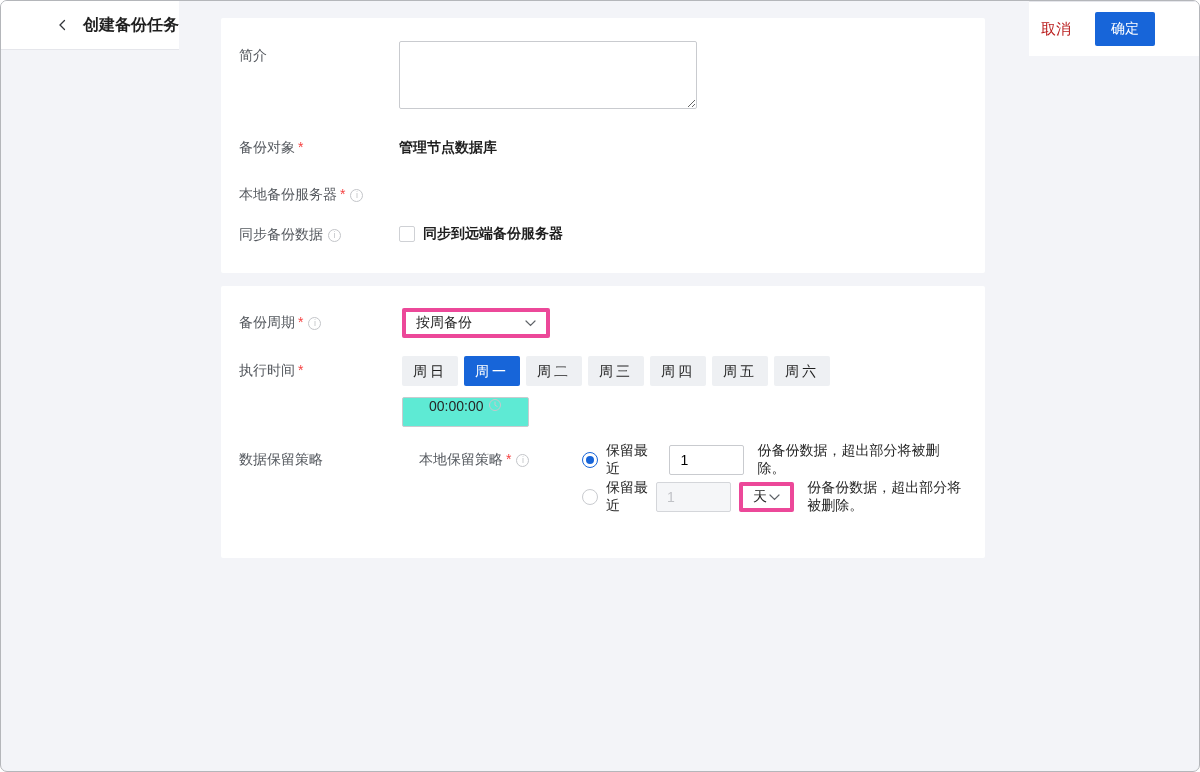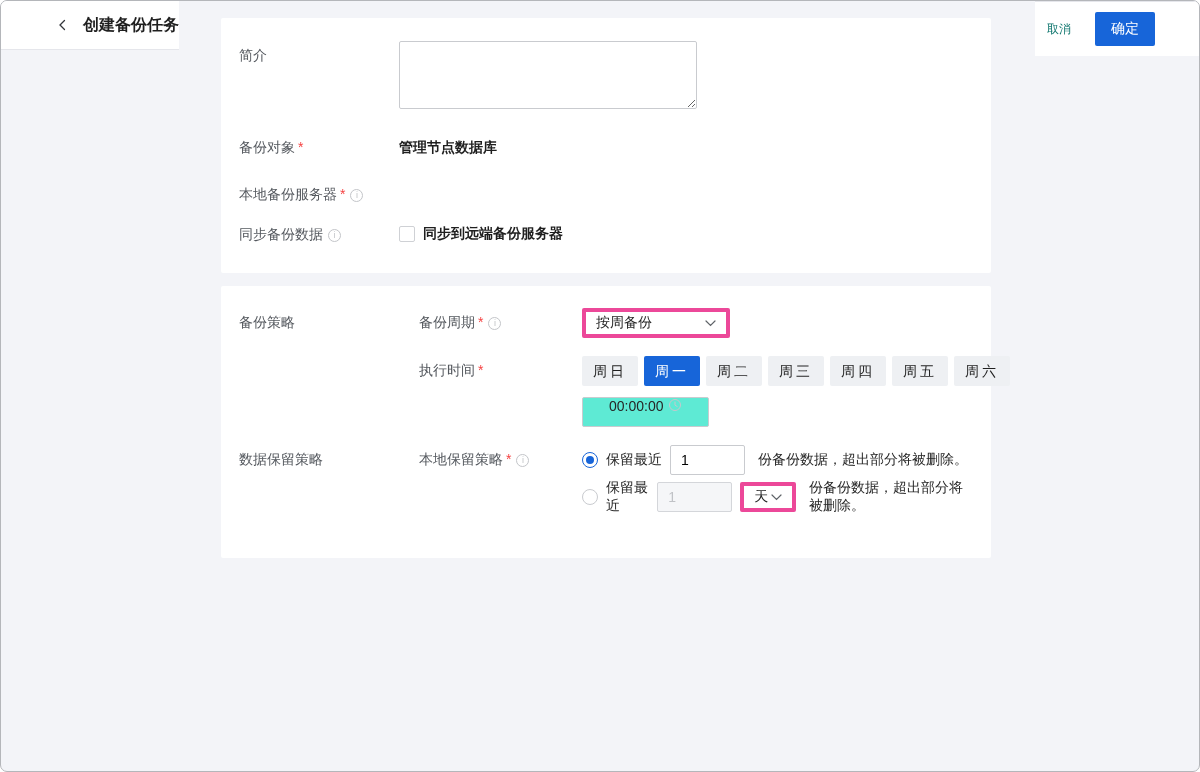--- a/index.html
+++ b/index.html
@@ -80,21 +80,21 @@
   .radio.on::after { content:""; position:absolute; left:3px; top:3px; width:8px; height:8px; border-radius:50%; background:#1765d9; }
   .radio-text { margin:0 8px; color:#262626; }
   .num-input { width:75px; height:30px; border:1px solid #c9cbcf; border-radius:2px; padding:0 10px;
                font-size:14px; font-family:inherit; outline:none; }
   .num-input:disabled { background:#f5f6f8; color:#c0c2c6; border-color:#d4d6da; }
   .after-text { margin-left:13px; color:#262626; }
 
   
   .footer { flex:none; height:55px; background:#fff; border-top:1px solid #e5e6eb;
             display:flex; align-items:center; justify-content:flex-end; padding-right:44px; }
-  .cancel-btn { background:none; border:none; font-size:12px; font-family:inherit; color:#0f766e;
+  .cancel-btn { background:none; border:none; font-size:15px; font-family:inherit; color:#b91c1c;
                 cursor:pointer; padding:7px 12px; }
   .confirm-btn { margin-left:12px; background:#1765d9; border:none; border-radius:2px; color:#fff;
                  font-size:14px; font-family:inherit; padding:8px 16px; cursor:pointer; }
 
   .chev { flex:none; }
 </style>
 </head>
 <body>
 
 <div class="window">
@@ -139,21 +139,20 @@
           <span class="checkbox"></span>
           <span class="checkbox-label">同步到远端备份服务器</span>
         </div>
       </div>
 
     </div>
 
     <div class="card card2">
 
       <div class="crow mb18">
-        <div class="group-col">备份策略</div>
         <div class="sub-rows">
 
           <div class="srow mb18">
             <div class="sub-label-col">
               <span>备份周期</span><span class="req">*</span><span class="info-icon">i</span>
             </div>
             <div class="select-box select-cycle">
               <span>按周备份</span>
               <svg class="chev" width="11" height="7" viewBox="0 0 11 7">
                   <path d="M1 1l4.5 4.5L10 1" stroke="#5f6368" stroke-width="1.2" fill="none" stroke-linecap="round"></path>

